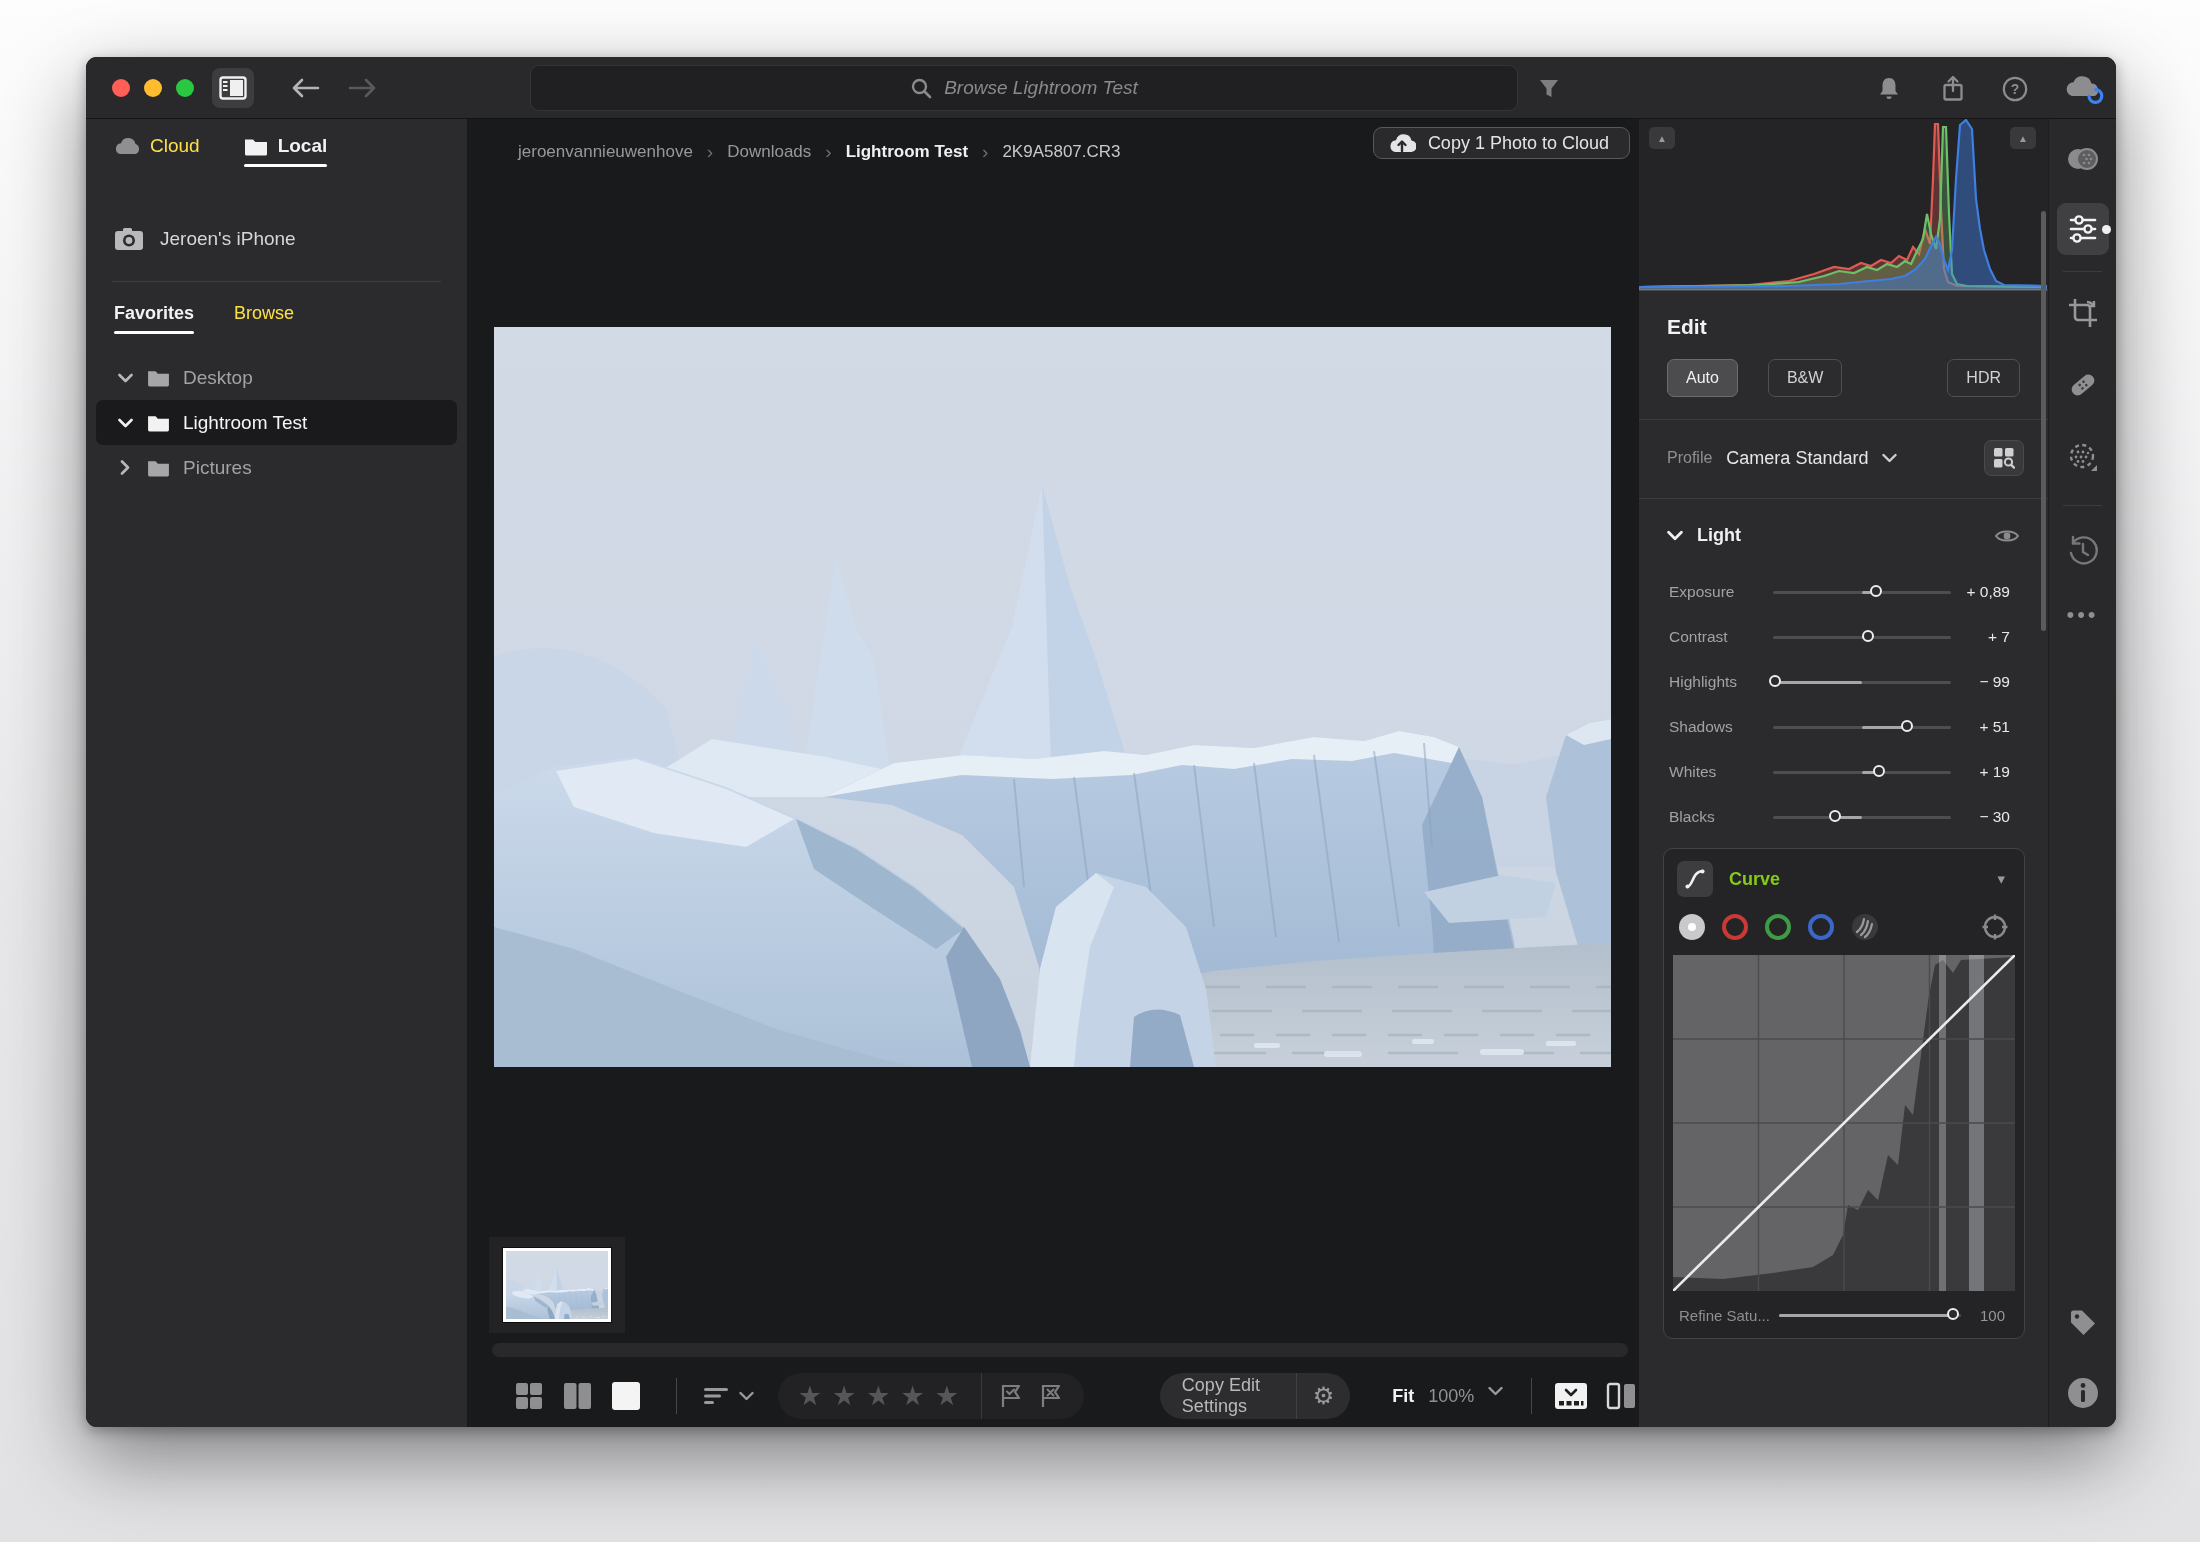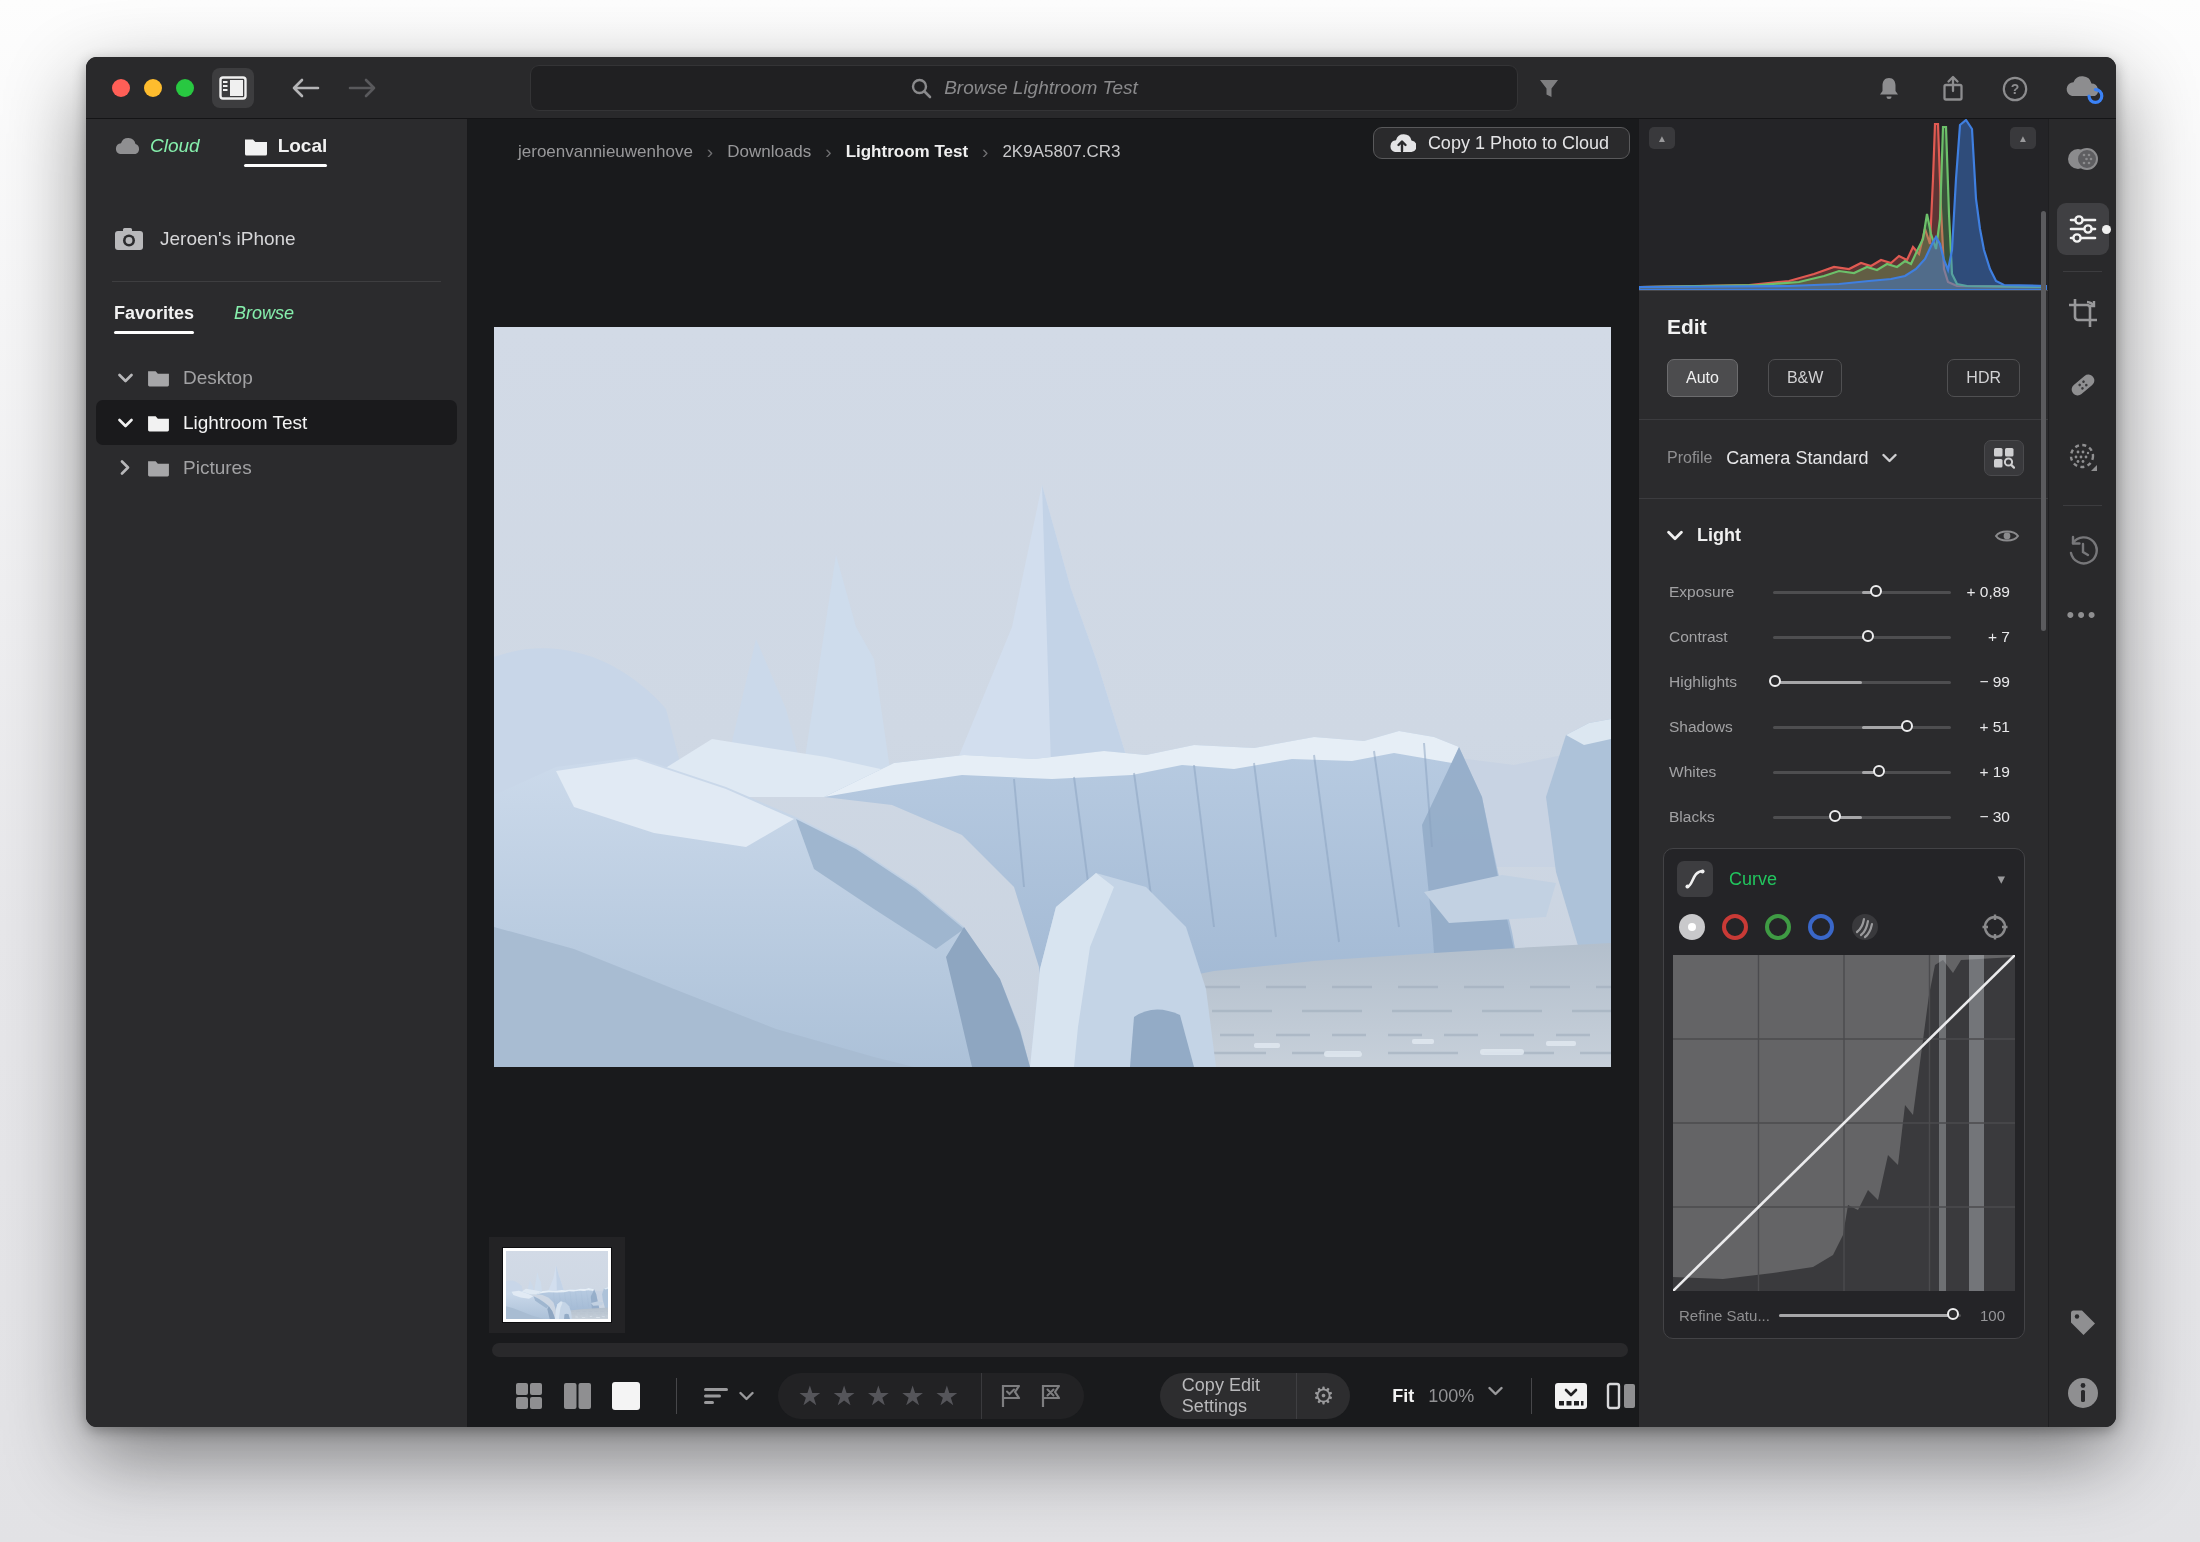--- a/index.html
+++ b/index.html
@@ -31,21 +31,21 @@
   .tb-ico { position:absolute; top:17px; width:30px; height:30px; display:flex; align-items:center; justify-content:center; }
   
   .content { flex:1; display:flex; min-height:0; }
   .sidebar { position:relative; width:382px; flex:0 0 382px; background:#2b2b2d; border-right:1px solid #19191b; }
   .canvas { position:relative; width:1170px; flex:0 0 1170px; background:#191a1c; }
   .editpanel { position:relative; width:410px; flex:0 0 410px; background:#2b2b2d; border-left:1px solid #19191b; }
   .rail { position:relative; width:68px; flex:0 0 68px; background:#29292b; border-left:1px solid #1f1f21; }
   
   .sb-tabs { position:absolute; left:28px; top:16px; display:flex; gap:44px; align-items:center; }
   .sb-tab { display:flex; align-items:center; gap:10px; font-size:19px; position:relative; padding-bottom:10px; }
-  .sb-tab.inactive { color:#86efac;font-style:italic; }
+  .sb-tab.inactive { color:#fde047; }
   .sb-tab.active { color:#f2f2f2; font-weight:bold; }
   .sb-tab.active::after { content:""; position:absolute; left:0; right:0; bottom:0; height:3px; background:#fff; border-radius:2px; }
   .sb-device { position:absolute; left:28px; top:108px; display:flex; align-items:center; gap:16px; color:#d6d6d8; font-size:19px; }
   .sb-div { position:absolute; left:26px; right:26px; top:162px; height:1px; background:#3e3e40; }
   .sb-subtabs { position:absolute; left:28px; top:184px; display:flex; gap:40px; }
   .sb-folders { position:absolute; left:10px; right:10px; top:236px; }
   .folder-row { height:45px; display:flex; align-items:center; gap:13px; padding-left:20px; border-radius:7px; font-size:19px; color:#a2a2a4; }
   .folder-row.selected { background:#1a1a1c; color:#f4f4f4; }
   .fold-chev { width:18px; display:flex; justify-content:center; }
   
@@ -101,21 +101,21 @@
   .sl-label { width:104px; color:#a2a2a4; font-size:15.5px; }
   .sl-track { position:relative; width:178px; height:17px; }
   .sl-rail { position:absolute; left:0; right:0; top:7px; height:3px; background:#4e4e50; border-radius:2px; }
   .sl-fill { position:absolute; top:7px; height:3px; background:#a6a6a8; border-radius:2px; }
   .sl-handle { position:absolute; top:1px; width:12px; height:12px; border:2.5px solid #ededee; background:#2b2b2d; border-radius:50%; transform:translateX(-50%); }
   .sl-value { margin-left:auto; width:84px; text-align:right; padding-right:38px; color:#e8e8ea; font-size:15.5px; white-space:nowrap; }
   
   .curve-card { margin:22px 24px 0; width:362px; background:#242427; border:1px solid #434346; border-radius:10px; padding:10px 9px 14px; }
   .curve-head { display:flex; align-items:center; gap:16px; padding:2px 4px 10px; }
   .curve-ic { width:36px; height:36px; background:#3d3d40; border-radius:7px; display:flex; align-items:center; justify-content:center; }
-  .curve-title { color:#22c55e; font-size:18px; font-weight:normal; }
+  .curve-title { color:#84cc16; font-size:18px; font-weight:bold; }
   .curve-dd { margin-left:auto; color:#9a9a9c; font-size:15px; padding-right:6px; }
   .chan-row { display:flex; align-items:center; gap:17px; padding:6px 6px 14px; }
   .chan { width:26px; height:26px; border-radius:50%; }
   .chan.white { background:#c9c9cb; position:relative; }
   .chan.white::after { content:""; position:absolute; left:9px; top:9px; width:8px; height:8px; background:#fff; border-radius:50%; }
   .chan.ring { background:transparent; border:4px solid; }
   .chan-target { margin-left:auto; }
   .curve-grid { position:relative; width:342px; height:336px; background:#646466; overflow:hidden; }
   .refine-row { display:flex; align-items:center; padding:16px 6px 0; }
   .refine-label { color:#8f8f91; font-size:15px; width:100px; }

